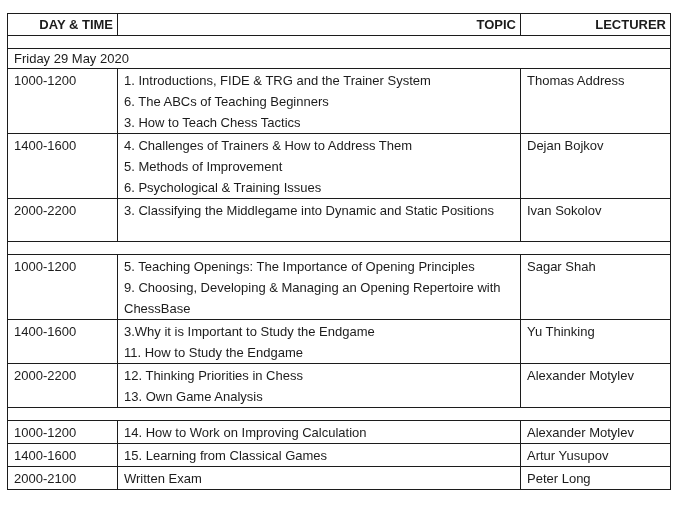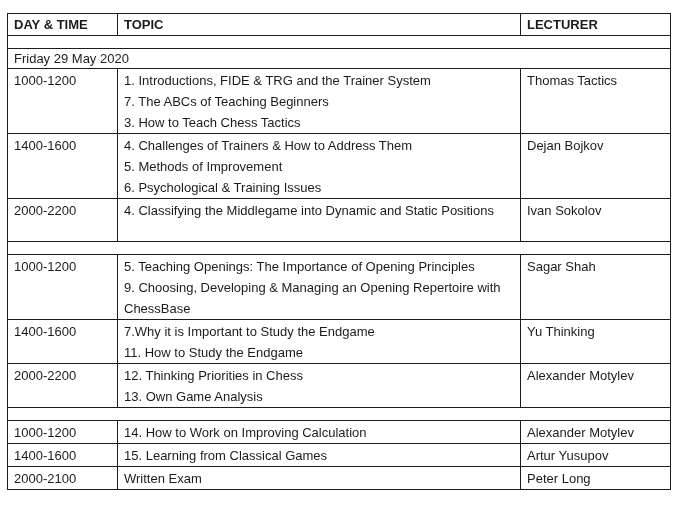--- a/index.html
+++ b/index.html
@@ -30,21 +30,21 @@
     border: 1.5px solid #1c1c1c;
     padding: 1px 4px 0 6px;
     font-size: 13px;
     line-height: 21px;
     vertical-align: top;
     overflow: hidden;
     box-sizing: border-box;
   }
   tr.header-row th {
     font-weight: bold;
-    text-align: left;
+    text-align: right;
     height: 21px;
     vertical-align: middle;
     padding-top: 0;
   }
   tr.spacer-row td {
     height: 13px;
     padding: 0;
     line-height: 11px;
   }
   tr.day-row td {
@@ -80,58 +80,58 @@
     <td colspan="3"></td>
   </tr>
 
   <tr class="day-row">
     <td colspan="3">Friday 29 May 2020</td>
   </tr>
   <tr class="h3">
     <td>1000-1200</td>
     <td>
       <div class="topic-line">1. Introductions, FIDE &amp; TRG and the Trainer System</div>
-      <div class="topic-line">7. The ABCs of Teaching Beginners</div>
+      <div class="topic-line">6. The ABCs of Teaching Beginners</div>
       <div class="topic-line">3. How to Teach Chess Tactics</div>
     </td>
-    <td>Thomas Tactics</td>
+    <td>Thomas Address</td>
   </tr>
   <tr class="h3">
     <td>1400-1600</td>
     <td>
       <div class="topic-line">4. Challenges of Trainers &amp; How to Address Them</div>
       <div class="topic-line">5. Methods of Improvement</div>
       <div class="topic-line">6. Psychological &amp; Training Issues</div>
     </td>
     <td>Dejan Bojkov</td>
   </tr>
   <tr class="h2">
     <td>2000-2200</td>
     <td>
-      <div class="topic-line">4. Classifying the Middlegame into Dynamic and Static Positions</div>
+      <div class="topic-line">3. Classifying the Middlegame into Dynamic and Static Positions</div>
     </td>
     <td>Ivan Sokolov</td>
   </tr>
 
   <tr class="spacer-row">
     <td colspan="3"></td>
   </tr>
 
   <tr class="h3">
     <td>1000-1200</td>
     <td>
       <div class="topic-line">5. Teaching Openings: The Importance of Opening Principles</div>
       <div class="topic-line">9. Choosing, Developing &amp; Managing an Opening Repertoire with ChessBase</div>
     </td>
     <td>Sagar Shah</td>
   </tr>
   <tr class="h2">
     <td>1400-1600</td>
     <td>
-      <div class="topic-line">7.Why it is Important to Study the Endgame</div>
+      <div class="topic-line">3.Why it is Important to Study the Endgame</div>
       <div class="topic-line">11. How to Study the Endgame</div>
     </td>
     <td>Yu Thinking</td>
   </tr>
   <tr class="h2">
     <td>2000-2200</td>
     <td>
       <div class="topic-line">12. Thinking Priorities in Chess</div>
       <div class="topic-line">13. Own Game Analysis</div>
     </td>

